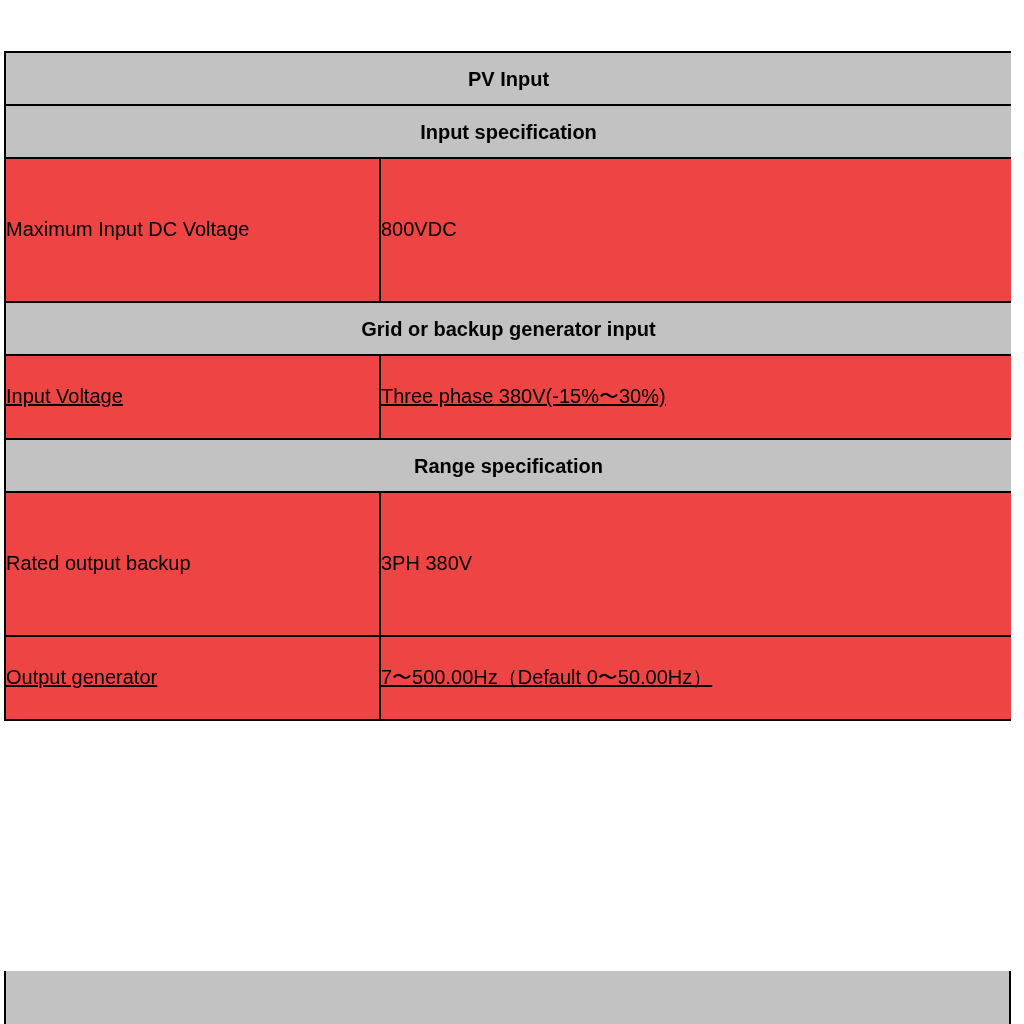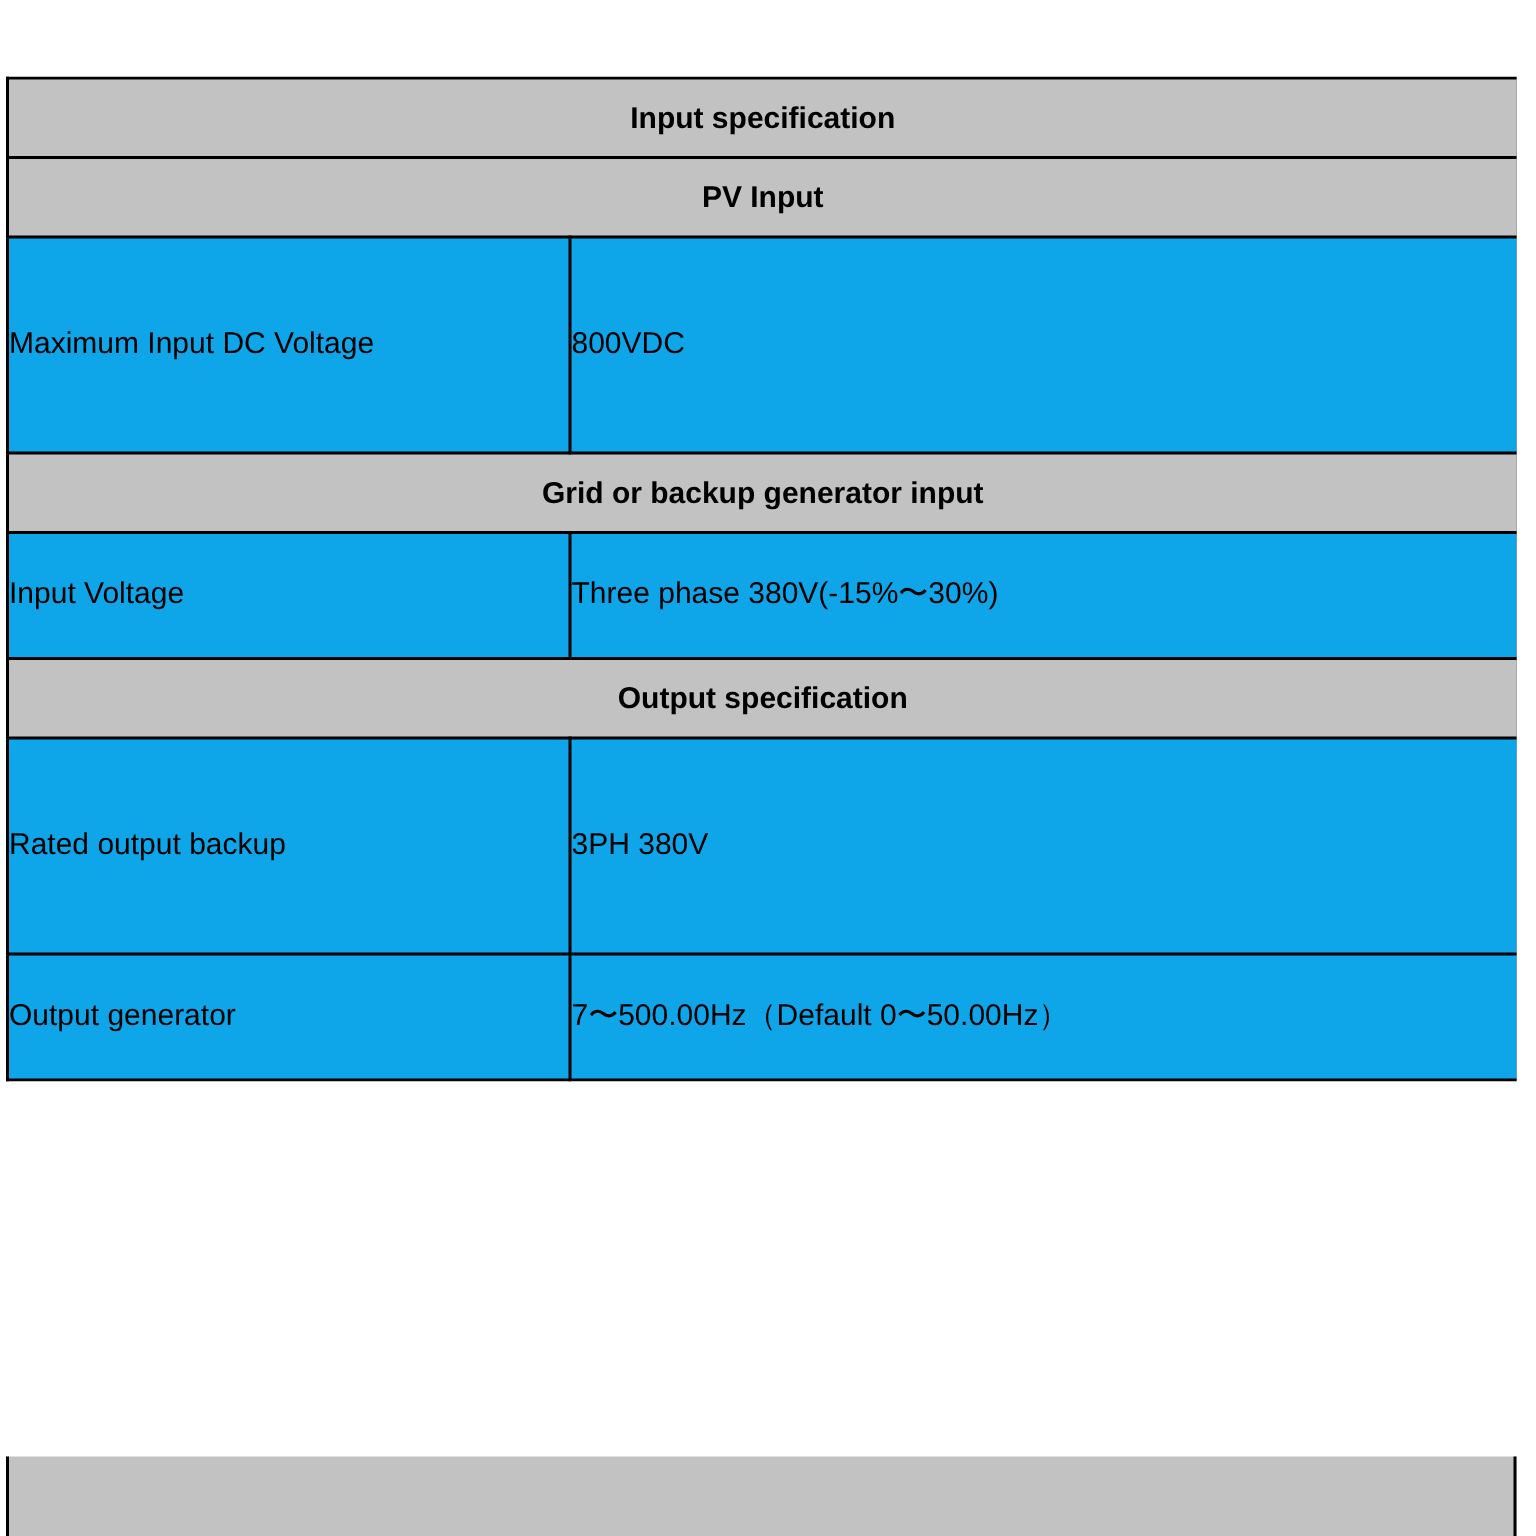--- a/index.html
+++ b/index.html
@@ -54,33 +54,33 @@
     font-size: 20px;
     height: 47px;
     line-height: 1.2;
     padding: 2px 6px;
   }
 
   
   tr.data-row > td {
     font-size: 20px;
     line-height: 1.28;
-    background: #0ea5e9;
+    background: #ef4444;
   }
 
   td.cell-label {
     padding: 6px 10px 6px 18px;
   }
 
   td.cell-value {
     padding: 6px 10px 6px 17px;
   }
 
   tr.h-tall > td { height: 142px; }
-  tr.h-short > td { height: 82px; }
+  tr.h-short > td { height: 82px; text-decoration: underline; }
 
   
   .clipped-strip {
     position: absolute;
     left: 4px;
     top: 971px;
     width: 1007px;
     height: 53px;
     background: #c2c2c2;
     border-left: 2px solid #000000;
@@ -95,45 +95,45 @@
 
   <div class="spec-table-wrap">
     <table class="spec-table">
       <colgroup>
         <col class="c-label">
         <col class="c-value">
       </colgroup>
       <tbody>
 
         <tr class="section-row">
-          <td colspan="2">Input specification</td>
+          <td colspan="2">PV Input</td>
         </tr>
 
         <tr class="section-row">
-          <td colspan="2">PV Input</td>
+          <td colspan="2">Input specification</td>
         </tr>
 
         <tr class="data-row h-tall">
           <td class="cell-label">Maximum Input DC Voltage</td>
           <td class="cell-value">800VDC</td>
         </tr>
 
 
 
         <tr class="section-row">
           <td colspan="2">Grid or backup generator input</td>
         </tr>
 
         <tr class="data-row h-short">
           <td class="cell-label">Input Voltage</td>
           <td class="cell-value">Three phase 380V(-15%〜30%)</td>
         </tr>
 
         <tr class="section-row">
-          <td colspan="2">Output specification</td>
+          <td colspan="2">Range specification</td>
         </tr>
 
         <tr class="data-row h-tall">
           <td class="cell-label">Rated output backup</td>
           <td class="cell-value">3PH 380V</td>
         </tr>
 
         <tr class="data-row h-short">
           <td class="cell-label">Output generator</td>
           <td class="cell-value">7〜500.00Hz（Default 0〜50.00Hz）</td>

